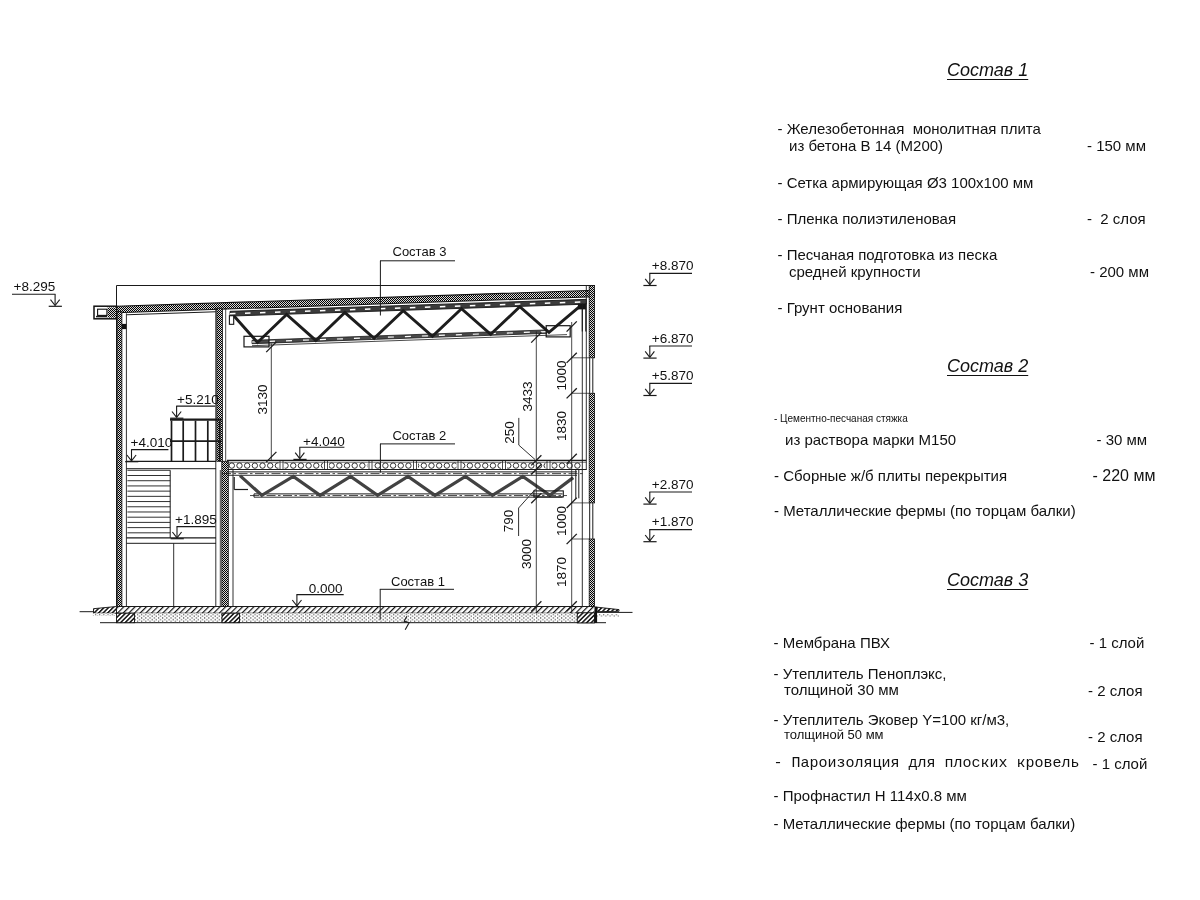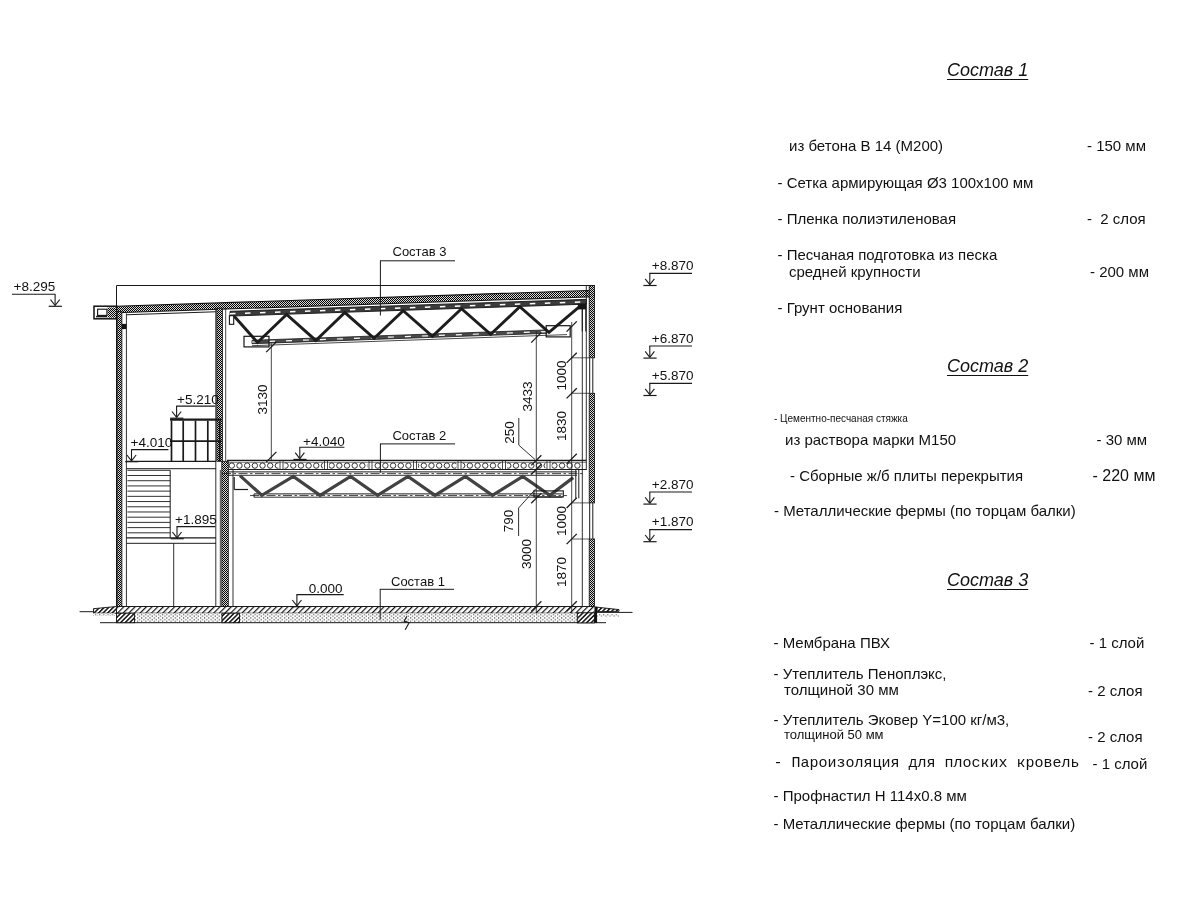--- a/index.html
+++ b/index.html
@@ -501,20 +501,21 @@
 
 <g>
         <text x="391" y="585.5" font-size="13" text-anchor="start" fill="#111">Состав 1</text>
         <line x1="379.8" y1="589.3" x2="454" y2="589.3" stroke="#1a1a1a" stroke-width="1"></line>
         <line x1="380.2" y1="589.3" x2="380.2" y2="619.7" stroke="#1a1a1a" stroke-width="1"></line>
       </g>
 </svg>
 
 <div style="position:absolute;left:947px;top:59.5px;font-size:18px;white-space:nowrap;"><i><u>Состав 1</u></i></div>
 
+<div style="position:absolute;left:777.5px;top:119.5px;font-size:15px;white-space:nowrap;">- Железобетонная&nbsp; монолитная плита</div>
 
 <div style="position:absolute;left:789px;top:136.8px;font-size:15px;white-space:nowrap;">из бетона В 14 (М200)</div>
 
 <div style="position:absolute;left:1087px;top:136.8px;font-size:15px;white-space:nowrap;">- 150 мм</div>
 
 <div style="position:absolute;left:777.5px;top:174px;font-size:15px;white-space:nowrap;">- Сетка армирующая Ø3 100х100 мм</div>
 
 <div style="position:absolute;left:777.5px;top:210.4px;font-size:15px;white-space:nowrap;">- Пленка полиэтиленовая</div>
 
 <div style="position:absolute;left:1087px;top:210.4px;font-size:15px;white-space:nowrap;">-&nbsp; 2 слоя</div>
@@ -528,21 +529,21 @@
 <div style="position:absolute;left:777.5px;top:299px;font-size:15px;white-space:nowrap;">- Грунт основания</div>
 
 <div style="position:absolute;left:947px;top:355.5px;font-size:18px;white-space:nowrap;"><i><u>Состав 2</u></i></div>
 
 <div style="position:absolute;left:774px;top:413px;font-size:10px;white-space:nowrap;text-align:center;">- Цементно-песчаная стяжка</div>
 
 <div style="position:absolute;left:785px;top:431px;font-size:15px;white-space:nowrap;">из раствора марки М150</div>
 
 <div style="position:absolute;left:1096.5px;top:431px;font-size:15px;white-space:nowrap;">- 30 мм</div>
 
-<div style="position:absolute;left:774px;top:466.8px;font-size:15px;white-space:nowrap;margin-left:16px;">- Сборные ж/б плиты перекрытия</div>
+<div style="position:absolute;left:774px;top:466.8px;font-size:15px;white-space:nowrap;">- Сборные ж/б плиты перекрытия</div>
 
 <div style="position:absolute;left:1092.5px;top:467.3px;font-size:16px;white-space:nowrap;">- 220 мм</div>
 
 <div style="position:absolute;left:774px;top:502px;font-size:15px;white-space:nowrap;">- Металлические фермы (по торцам балки)</div>
 
 <div style="position:absolute;left:947px;top:570px;font-size:18px;white-space:nowrap;"><i><u>Состав 3</u></i></div>
 
 <div style="position:absolute;left:773.5px;top:633.8px;font-size:15px;white-space:nowrap;">- Мембрана ПВХ</div>
 
 <div style="position:absolute;left:1089.5px;top:634.3px;font-size:15px;white-space:nowrap;">- 1 слой</div>

